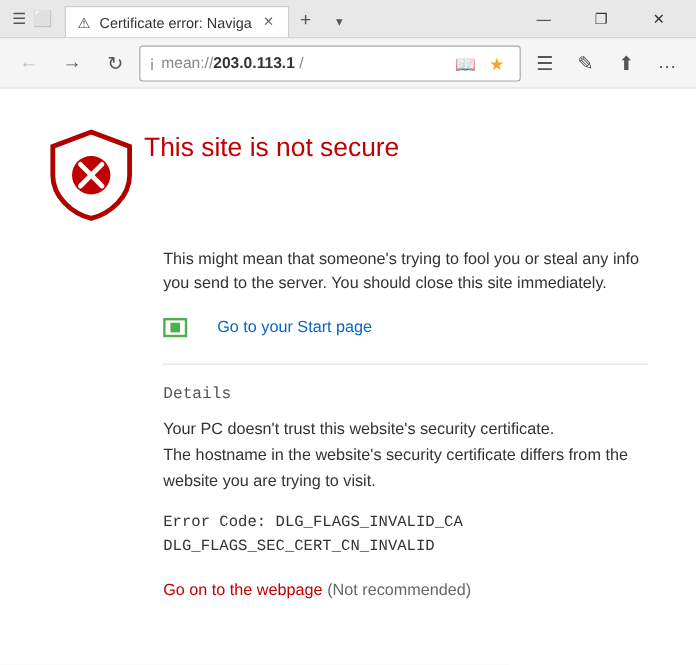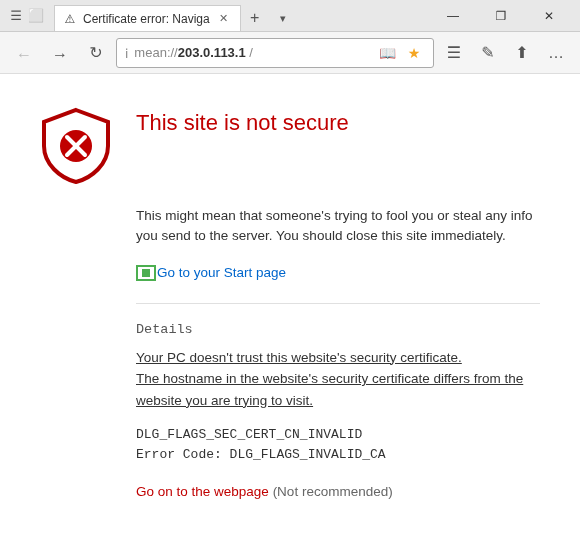--- a/index.html
+++ b/index.html
@@ -198,21 +198,21 @@
     .content {
       background: #fff;
       height: calc(554px - 32px - 42px);
       overflow-y: auto;
       padding: 32px 40px 24px 40px;
     }
 
     .error-header {
       display: flex;
       align-items: flex-start;
-      gap: 24px;
+      gap: 8px;
       margin-bottom: 20px;
     }
 
     
     .shield-container {
       flex-shrink: 0;
       width: 72px;
       height: 80px;
     }
     .shield-svg {
@@ -235,21 +235,21 @@
     .error-desc {
       font-size: 13.5px;
       color: #333;
       line-height: 1.5;
       margin-bottom: 18px;
     }
 
     .start-page-link {
       display: flex;
       align-items: center;
-      gap: 1px;
+      gap: 25px;
       margin-bottom: 22px;
       cursor: pointer;
     }
     .start-page-icon {
       width: 20px;
       height: 16px;
       border: 2px solid #4caf50;
       background: #fff;
       display: flex;
       align-items: center;
@@ -273,21 +273,20 @@
       color: #555;
       margin-bottom: 10px;
       font-family: Liberation Mono, monospace;
     }
 
     .details-text {
       font-size: 13.5px;
       color: #333;
       line-height: 1.6;
       margin-bottom: 14px;
-      text-decoration: underline;
     }
 
     .error-code {
       font-family: 'Courier New', monospace;
       font-size: 13px;
       color: #333;
       margin-bottom: 20px;
       line-height: 1.5;
     }
 
@@ -386,22 +385,22 @@
     <hr class="divider">
 
     <p class="details-label">Details</p>
 
     <p class="details-text">
       <span>Your PC doesn't trust this website's security certificate.</span><br>
       <span>The hostname in the website's security certificate differs from the website you are trying to visit.</span>
     </p>
 
     <div class="error-code">
+      <div>Error Code:  DLG_FLAGS_INVALID_CA</div>
       <div>DLG_FLAGS_SEC_CERT_CN_INVALID</div>
-      <div>Error Code:  DLG_FLAGS_INVALID_CA</div>
     </div>
 
     <div class="go-on-link">
       <a href="#">Go on to the webpage</a>
       <span class="go-on-not-rec"> </span><span class="go-on-not-rec">(Not recommended)</span>
     </div>
   </div>
 
 </div>
 

